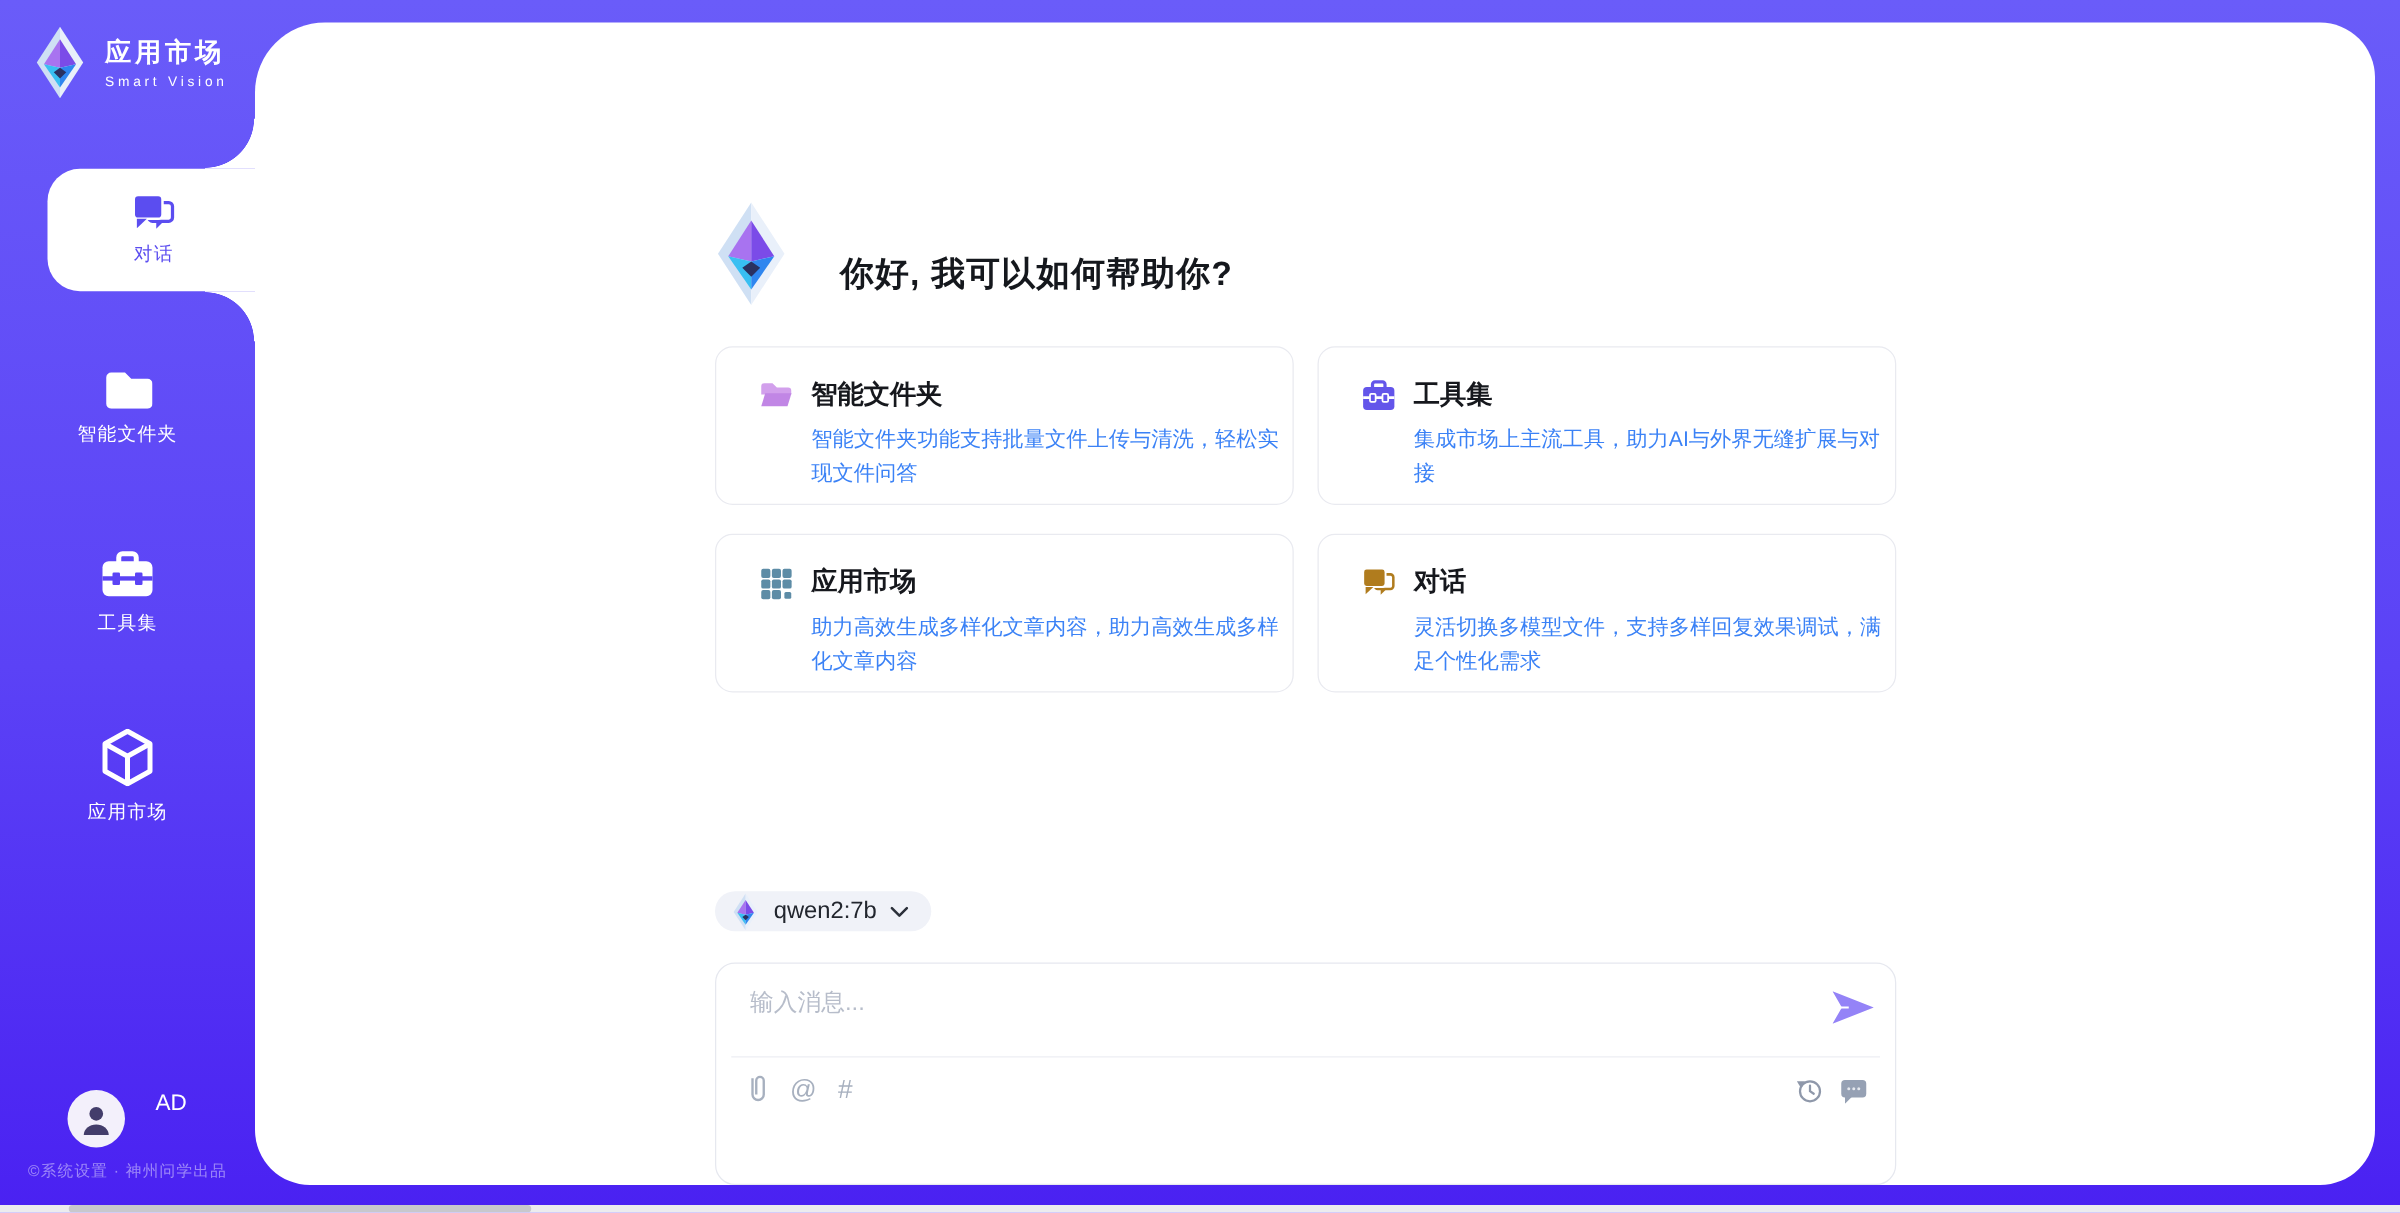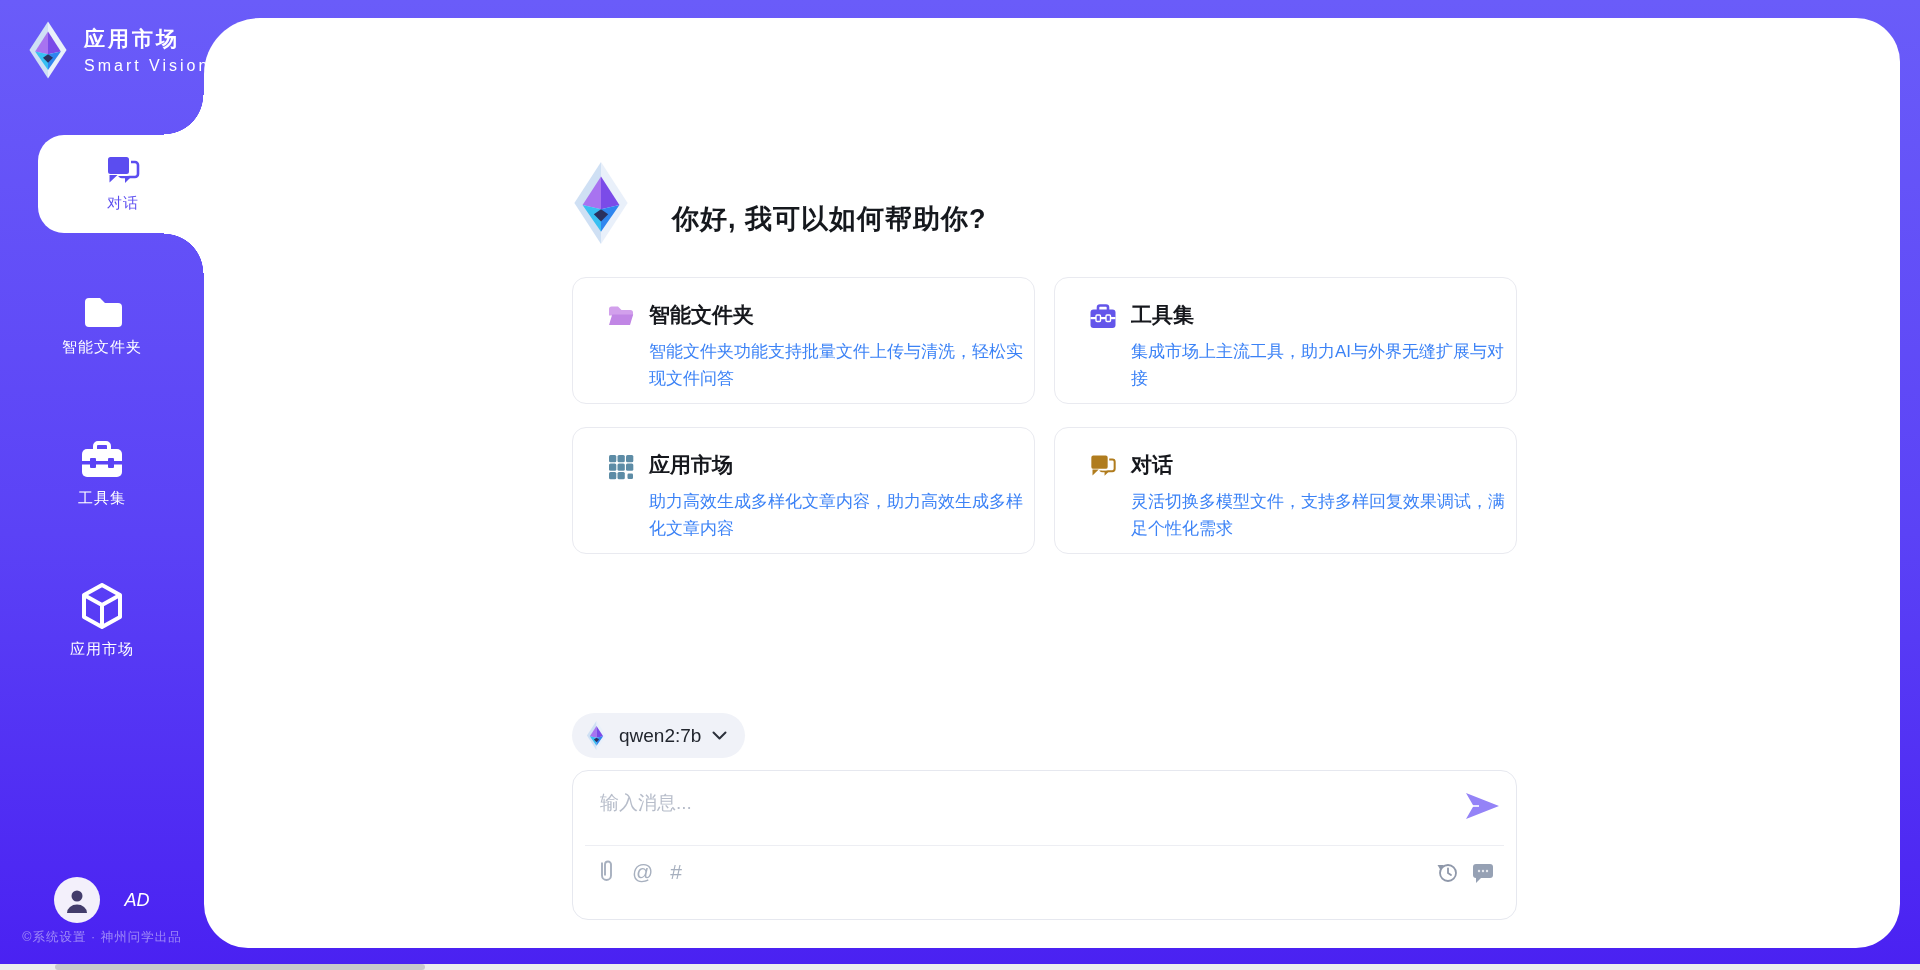--- a/index.html
+++ b/index.html
@@ -7,67 +7,67 @@
   .page { position:relative; width:1920px; height:970px;
           background:linear-gradient(180deg,#6A5CF9 0%,#5B42F6 55%,#4A21F2 100%); overflow:hidden; }
 
   
   .main-panel { position:absolute; left:204px; top:18px; width:1696px; height:930px;
                 background:#fff; border-radius:56px 44px 44px 44px; }
 
   
   .brand { position:absolute; left:26px; top:20px; display:flex; align-items:center; gap:14px; z-index:3; }
   .brand-text .b-name { color:#fff; font-size:21px; font-weight:bold; letter-spacing:3px; }
-  .brand-text .b-sub  { color:#fff; font-size:16px; letter-spacing:3px; margin-top:4px;text-align:center; }
+  .brand-text .b-sub  { color:#fff; font-size:11px; letter-spacing:3px; margin-top:4px;text-align:center; }
 
   .tab-active { position:absolute; left:38px; top:135px; width:170px; height:98px; background:#fff;
                 border-radius:26px 0 0 26px; z-index:2; display:flex; flex-direction:column;
                 align-items:center; justify-content:center; gap:7px; cursor:pointer; }
   .tab-active .nav-label { color:#5b4df0; }
   .notch { position:absolute; width:40px; height:40px; z-index:2; left:164px; }
   .notch-top    { top:95px;  background:radial-gradient(circle 40px at 0 0,    rgba(0,0,0,0) 39px, #fff 39.5px); }
   .notch-bottom { top:233px; background:radial-gradient(circle 40px at 0 100%, rgba(0,0,0,0) 39px, #fff 39.5px); }
 
   .nav-item { position:absolute; left:0; width:204px; display:flex; flex-direction:column;
               align-items:center; gap:11px; z-index:3; cursor:pointer; }
   .nav-label { font-size:15px; color:#fff; letter-spacing:1px; }
   .nav-folder   { top:295px; }
   .nav-toolset  { top:440px; }
   .nav-market   { top:583px; }
   .nav-settings { top:730px; }
 
   .user-row { position:absolute; left:0; top:872px; width:204px; height:56px; display:flex;
-              align-items:center; justify-content:center; gap:24px; z-index:3; cursor:pointer;font-style:italic; }
+              justify-content:center; gap:24px; z-index:3; cursor:pointer; }
   .avatar { width:46px; height:46px; border-radius:50%; background:#f3f0fb; display:flex;
             align-items:center; justify-content:center; }
   .user-name { color:#fff; font-size:18px; font-weight:500; }
   .side-footer { position:absolute; left:0; top:929px; width:204px; text-align:center;
                  font-size:12.5px; color:rgba(255,255,255,0.45); z-index:3; letter-spacing:1px; }
 
   
   .greeting { position:absolute; left:570px; top:160px; display:flex; align-items:center; gap:40px; }
   .greeting h1 { font-size:27px; font-weight:bold; color:#15181d; letter-spacing:1px;margin-top:32px; }
 
   
   .cards { position:absolute; left:572px; top:277px; width:945px; display:grid;
            grid-template-columns:463px 463px; grid-column-gap:19px; grid-row-gap:23px; }
   .card { width:463px; height:127px; background:#fff; border:1px solid #e9eaf0; border-radius:14px;
           padding:23px 14px 20px 34px; display:flex; gap:14px; cursor:pointer; }
   .card-icon { flex:0 0 28px; margin-top:3px; }
   .card-title { font-size:21px; font-weight:bold; color:#16181d; }
   .card-desc { margin-top:9px; font-size:17px; line-height:27px; color:#3b82f6; width:374px; }
 
   
-  .model-pill { position:absolute; left:572px; top:713px; height:45px; background:#f0f2f8;
+  .model-pill { position:absolute; left:572px; top:713px; height:32px; background:#f0f2f8;
                 border-radius:23px; display:flex; align-items:center; gap:11px; padding:0 18px 0 13px;
                 cursor:pointer; }
   .model-name { font-size:19px; color:#22262e; font-weight:500; }
 
   
-  .composer { position:absolute; left:572px; top:770px; width:945px; height:150px;
+  .composer { position:absolute; left:572px; top:770px; width:945px; height:178px;
               border:1px solid #e6e8ef; border-radius:16px; background:#fff; }
   .composer input { position:absolute; left:27px; top:17px; width:760px; height:30px; border:none;
                     outline:none; font-size:19px; color:#333; font-family:inherit; background:transparent; }
   .composer input::placeholder { color:#b7bdca; }
   .send-btn { position:absolute; right:16px; top:21px; cursor:pointer; }
   .composer-divider { position:absolute; left:12px; right:12px; top:74px; height:1px; background:#edeef3; }
   .tools-left { position:absolute; left:25px; top:88px; display:flex; align-items:center; gap:17px; }
   .tools-right { position:absolute; right:22px; top:90px; display:flex; align-items:center; gap:14px; }
   .glyph { font-size:21px; color:#a7b0bf; cursor:pointer; line-height:1; }
   .toolbtn { cursor:pointer; display:flex; }

